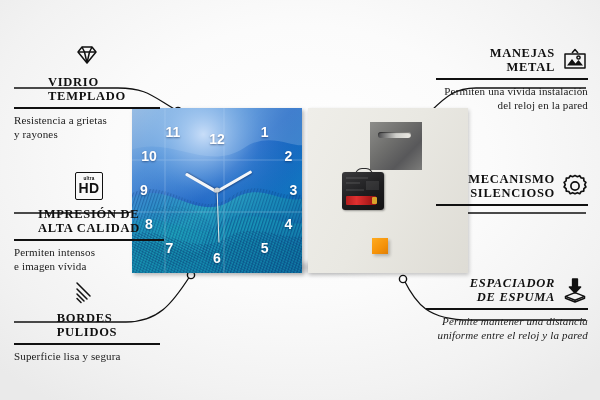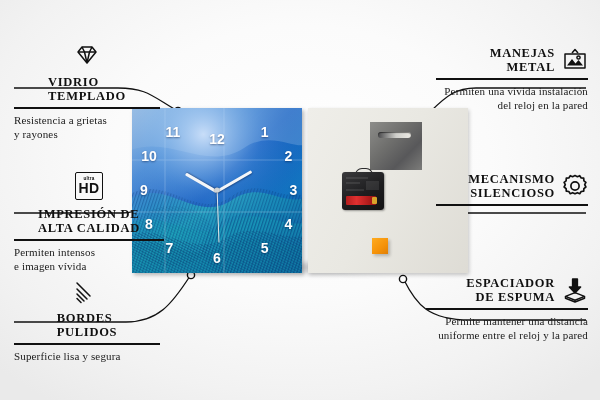--- a/index.html
+++ b/index.html
@@ -40,21 +40,21 @@
   }
   .hdbox .u{font-size:4.6px;font-weight:bold;letter-spacing:.2px;color:#111;font-family:"Liberation Sans",sans-serif;}
   .hdbox .h{font-size:14px;font-weight:bold;letter-spacing:.3px;color:#111;font-family:"Liberation Sans",sans-serif;}
 
   
   #f-vidrio   {left:14px;  top:42px;  width:146px;}
   #f-impresion{left:14px;  top:172px; width:150px;}
   #f-bordes   {left:14px;  top:278px; width:146px;}
   #f-manejas  {right:12px; top:46px;  width:152px;}
   #f-mecanismo{right:12px; top:172px; width:152px;}
-  #f-espaciador{right:12px;top:276px; width:162px;}
+  #f-espaciador{right:12px;top:276px; width:162px;font-style:italic;}
 
   
   #product{position:absolute;left:132px;top:108px;width:336px;height:165px;}
   #shadow{
     position:absolute;left:126px;top:262px;width:352px;height:26px;
     background:radial-gradient(ellipse 50% 50% at 50% 20%, rgba(80,85,95,.30) 0%, rgba(120,125,135,.12) 45%, rgba(255,255,255,0) 75%);
     filter:blur(2px);
   }
   #clock{
     position:absolute;left:0;top:0;width:170px;height:165px;overflow:hidden;

